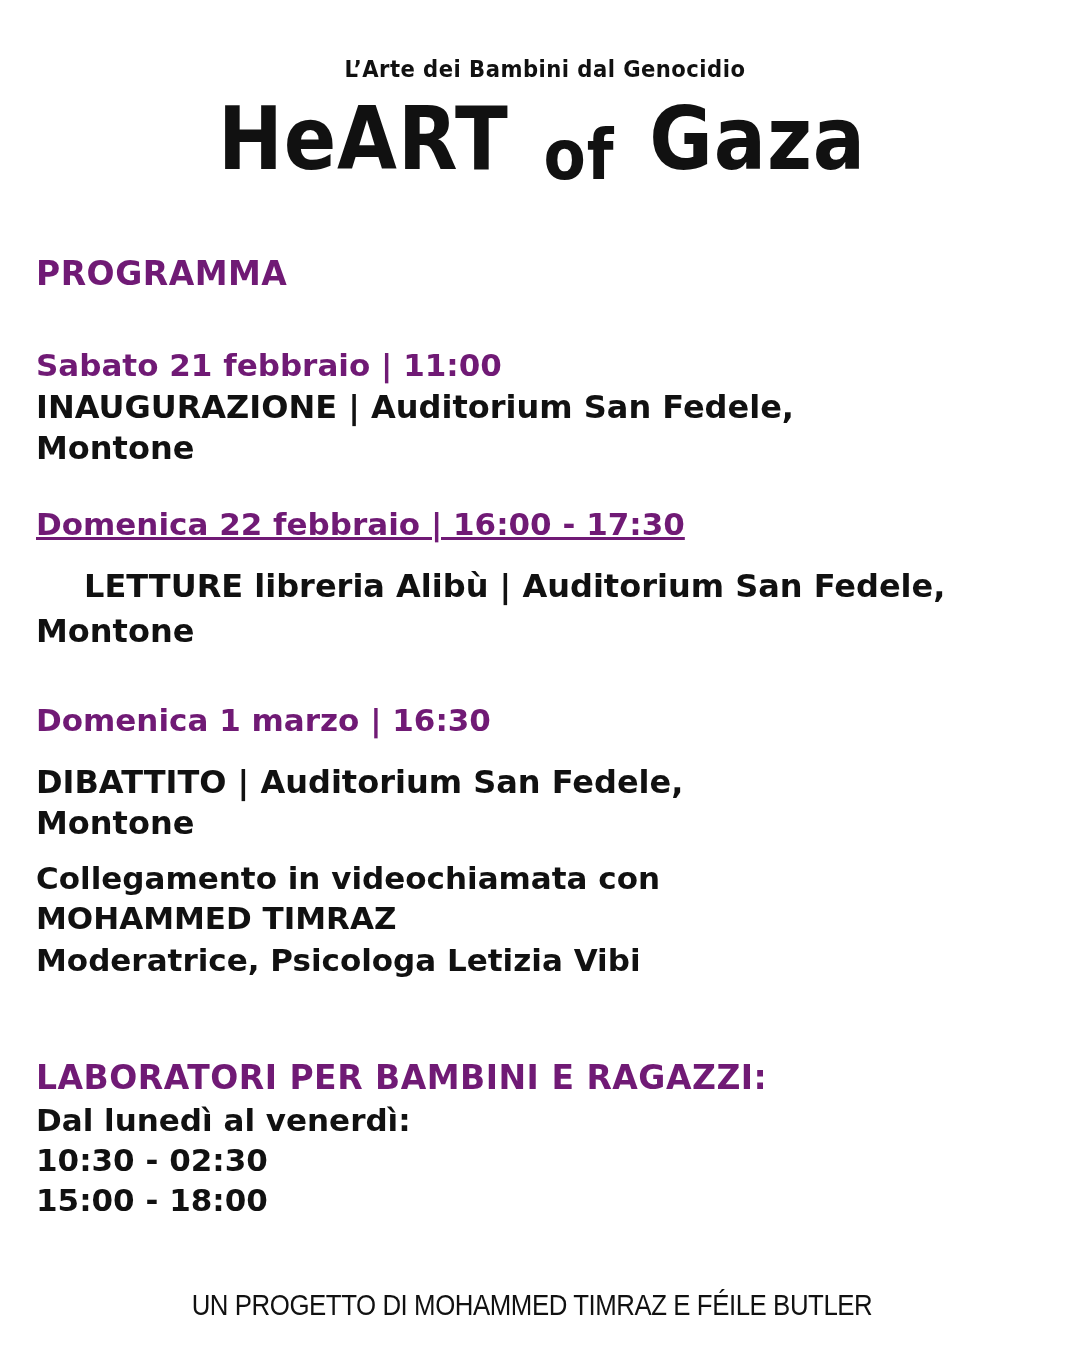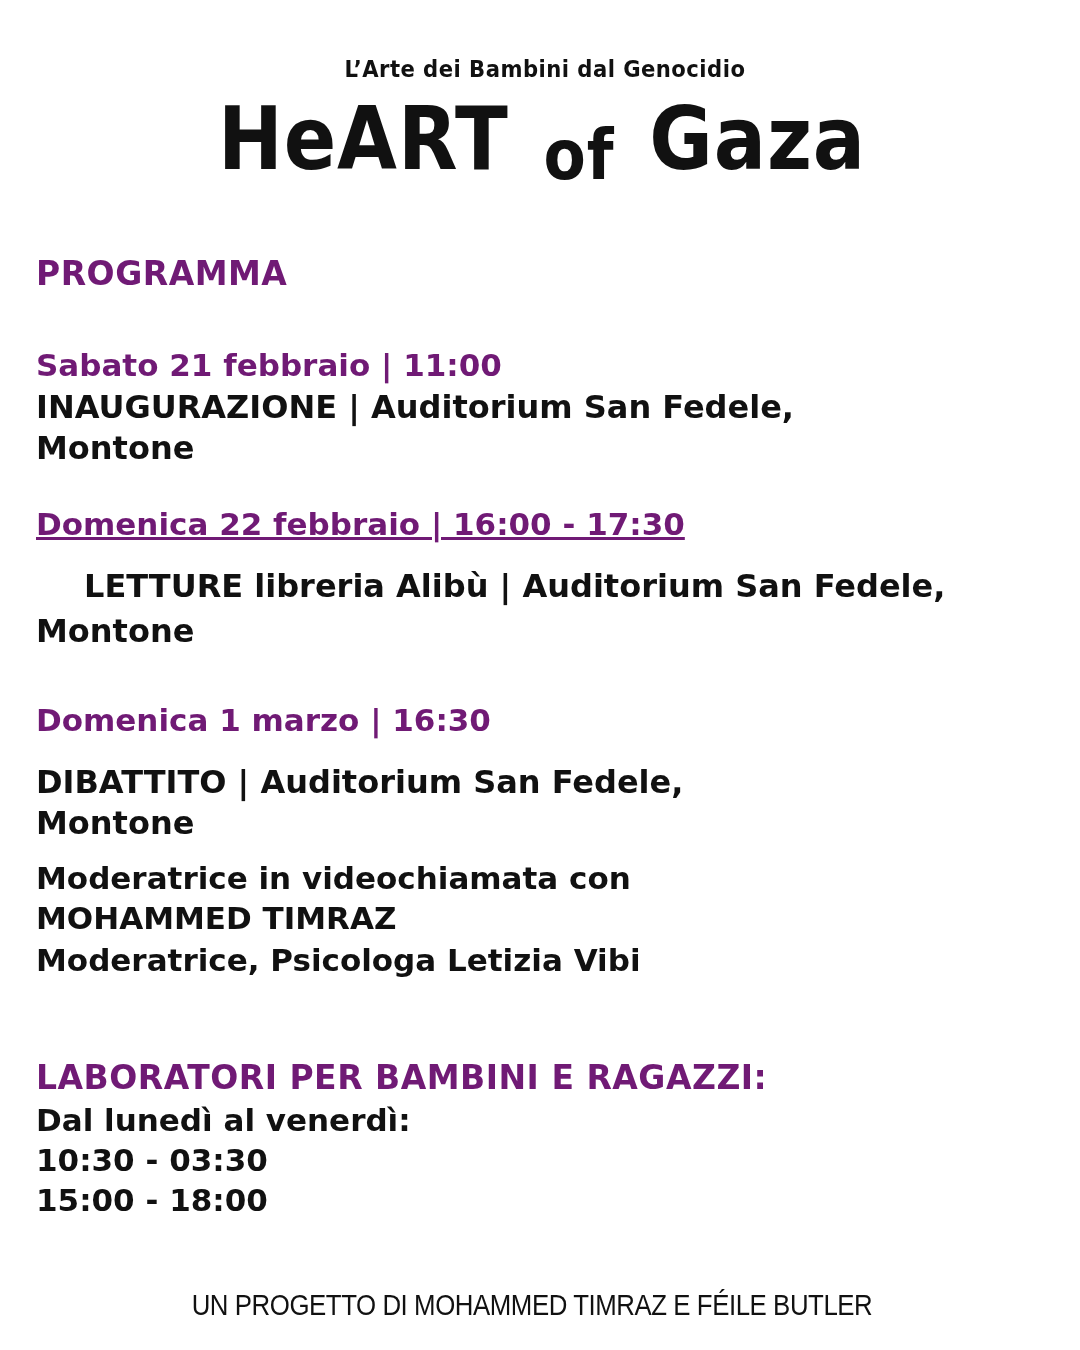--- a/index.html
+++ b/index.html
@@ -119,23 +119,23 @@
   <div class="t body-lg" style="top:388px;">INAUGURAZIONE | Auditorium San Fedele,</div>
   <div class="t body-lg" style="top:429px;">Montone</div>
 
   <div class="t h-date red" style="top:506px;text-decoration:underline;">Domenica 22 febbraio | 16:00 - 17:30</div>
   <div class="t body-lg" style="top:567px;margin-left:48px;">LETTURE libreria Alibù | Auditorium San Fedele,</div>
   <div class="t body-lg" style="top:612px;">Montone</div>
 
   <div class="t h-date red" style="top:702px;">Domenica 1 marzo | 16:30</div>
   <div class="t body-lg" style="top:763px;">DIBATTITO | Auditorium San Fedele,</div>
   <div class="t body-lg" style="top:804px;">Montone</div>
-  <div class="t body-md" style="top:860px;">Moderatrice in videochiamata con</div>
+  <div class="t body-md" style="top:860px;">Collegamento in videochiamata con</div>
   <div class="t body-md" style="top:900px;text-align:right;">MOHAMMED TIMRAZ</div>
   <div class="t body-md" style="top:942px;">Moderatrice, Psicologa Letizia Vibi</div>
 
   <div class="t h-section red" style="top:1058px;">LABORATORI PER BAMBINI E RAGAZZI:</div>
   <div class="t body-md" style="top:1102px;">Dal lunedì al venerdì:</div>
-  <div class="t body-md" style="top:1142px;">10:30 - 03:30</div>
+  <div class="t body-md" style="top:1142px;">10:30 - 02:30</div>
   <div class="t body-md" style="top:1182px;">15:00 - 18:00</div>
 </div>
 
 <div class="footer">UN PROGETTO DI MOHAMMED TIMRAZ E FÉILE BUTLER</div>
 
 </body></html>

